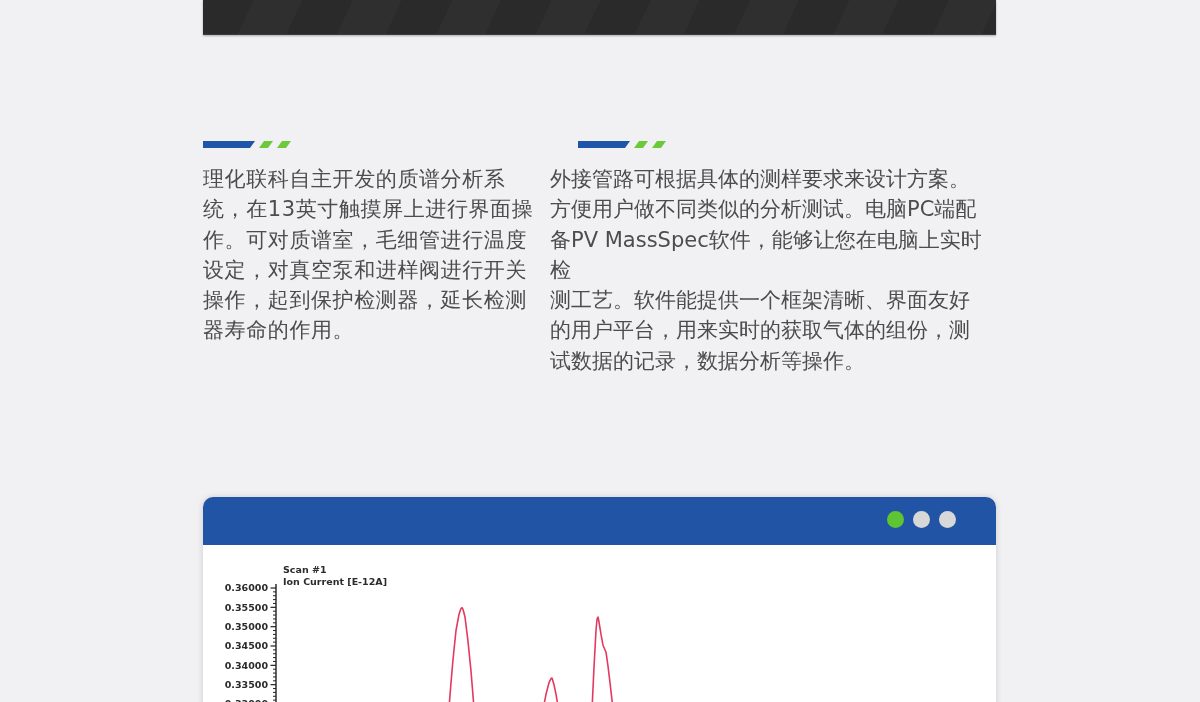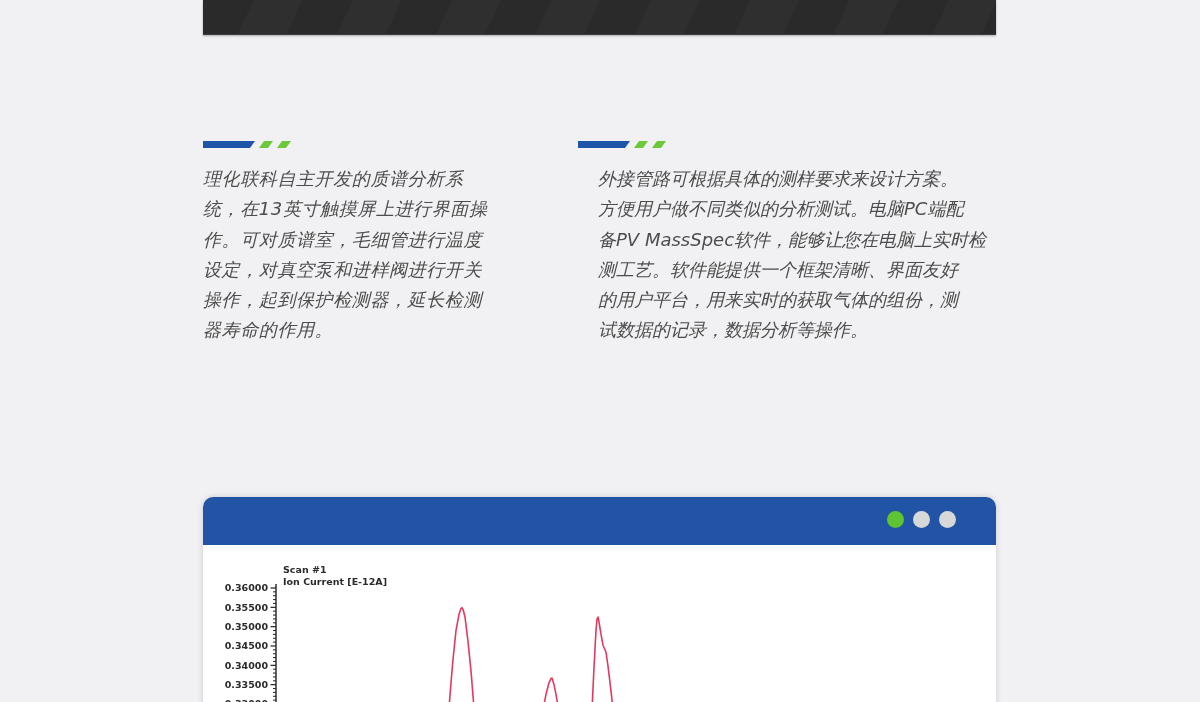--- a/index.html
+++ b/index.html
@@ -23,26 +23,25 @@
     width:52px;height:7px;
     clip-path:polygon(0 0,100% 0,calc(100% - 5px) 100%,0 100%);
   }
   .deco .dash{
     width:14px;height:7px;margin-left:4px;
     clip-path:polygon(5px 0,100% 0,calc(100% - 5px) 100%,0 100%);
   }
   
   .para{
     position:absolute;top:164px;
-    font-size:18px;line-height:30.3px;color:#4c4c4c;
+    font-size:21px;line-height:30.3px;color:#4c4c4c;
     white-space:pre-line;
-    font-style:italic;
   }
   .para-left{left:203px;width:340px;letter-spacing:0.6px;}
-  .para-right{left:598px;width:440px;}
+  .para-right{left:550px;width:440px;}
   
   .window{
     position:absolute;left:203px;top:497px;width:793px;height:215px;
     background:#ffffff;border-radius:10px 10px 0 0;
     box-shadow:0 0 6px rgba(0,0,0,.15);
   }
   .titlebar{
     position:relative;height:48px;border-radius:10px 10px 0 0;
   }
   .dots{position:absolute;top:14px;right:40px;display:flex;gap:9px;}

